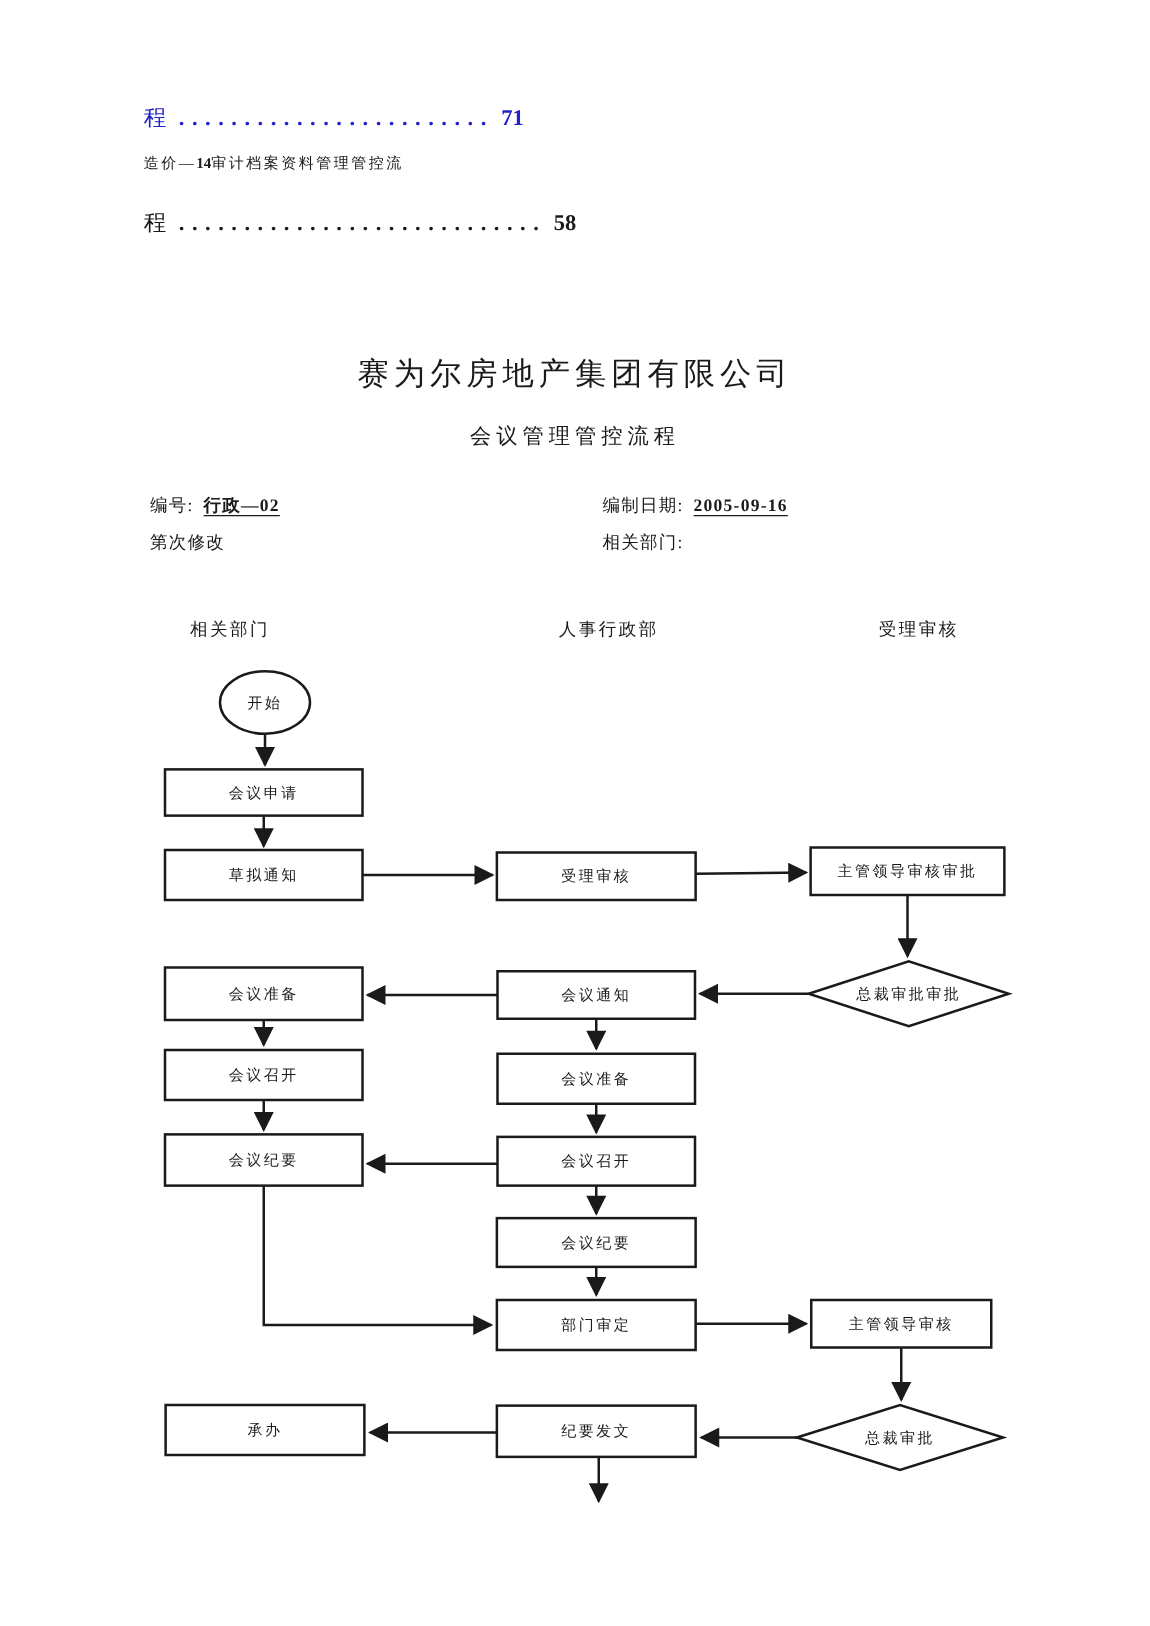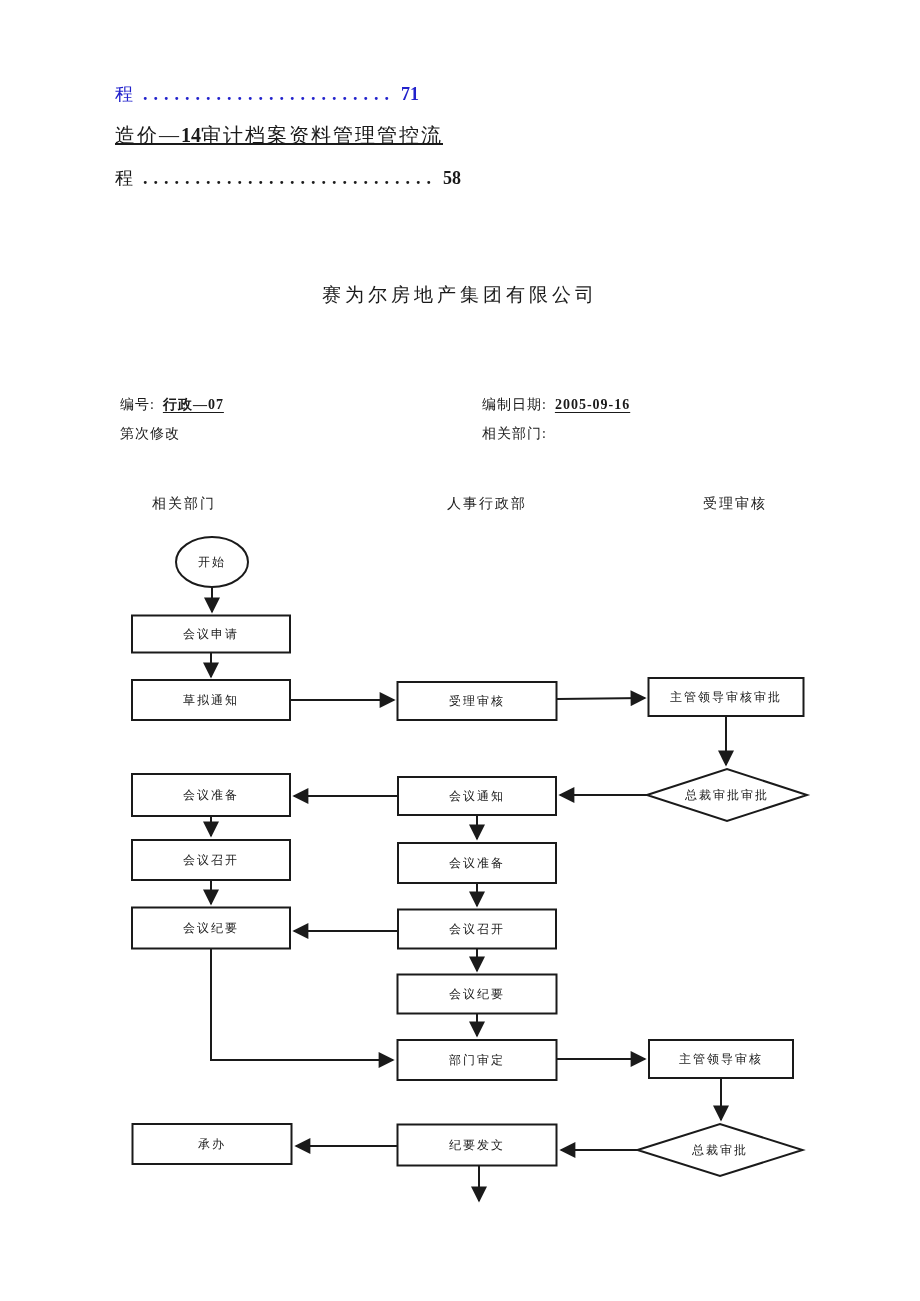--- a/index.html
+++ b/index.html
@@ -3,29 +3,29 @@
 <meta charset="utf-8">
 <style>
   * { margin:0; padding:0; box-sizing:border-box; }
   html,body { background:#ffffff; }
   body { font-family:"Liberation Serif", serif; color:#1a1a1a; }
   .page { position:relative; width:920px; height:1301px; background:#fff; overflow:hidden; }
 
   
   .toc-line { position:absolute; left:115px; white-space:nowrap; font-size:18px; }
   .toc-blue { color:#2222cc; top:82px; }
-  .toc-black2 { top:122px; font-size:20px; letter-spacing:2px;text-decoration:underline; }
+  .toc-black2 { top:122px; font-size:12px; letter-spacing:2px; }
   .toc-black3 { top:166px; }
   .toc-dots { letter-spacing:6px; font-weight:bold; margin:0 6px 0 10px; }
   .toc-page { font-weight:bold; }
   .toc-num { font-weight:bold; letter-spacing:0; }
 
   
   .doc-company { position:absolute; top:282px; left:0; width:920px; text-align:center;
-                 font-size:19px; letter-spacing:4px; font-weight:500; }
+                 font-size:25px; letter-spacing:4px; font-weight:500; }
   .doc-title   { position:absolute; top:337px; left:0; width:920px; text-align:center;
                  font-size:17px; letter-spacing:4px; }
 
   
   .meta { position:absolute; font-size:14px; letter-spacing:1px; white-space:nowrap; }
   .meta-no    { left:120px; top:396px; }
   .meta-date  { left:482px; top:396px; }
   .meta-rev   { left:120px; top:425px;text-align:right; }
   .meta-mod   { left:482px; top:425px; }
   .meta .val  { font-weight:bold; text-decoration:underline; margin-left:8px; text-underline-offset:3px; }
@@ -54,23 +54,24 @@
     <span>程</span><span class="toc-dots">........................</span><span class="toc-page">71</span>
   </div>
   <div class="toc-line toc-black2">
     <span>造价—</span><span class="toc-num">14</span><span>审计档案资料管理管控流</span>
   </div>
   <div class="toc-line toc-black3">
     <span>程</span><span class="toc-dots">............................</span><span class="toc-page">58</span>
   </div>
 
   <div class="doc-company">赛为尔房地产集团有限公司</div>
+  <div class="doc-title">会议管理管控流程</div>
 
   <div class="meta meta-no">
-    <span>编号:</span><span class="val">行政—07</span>
+    <span>编号:</span><span class="val">行政—02</span>
   </div>
   <div class="meta meta-date">
     <span>编制日期:</span><span class="val">2005-09-16</span>
   </div>
   <div class="meta meta-rev">第次修改</div>
   <div class="meta meta-mod">相关部门:</div>
 
   <div class="lane-label lane-1">相关部门</div>
   <div class="lane-label lane-2">人事行政部</div>
   <div class="lane-label lane-3">受理审核</div>

